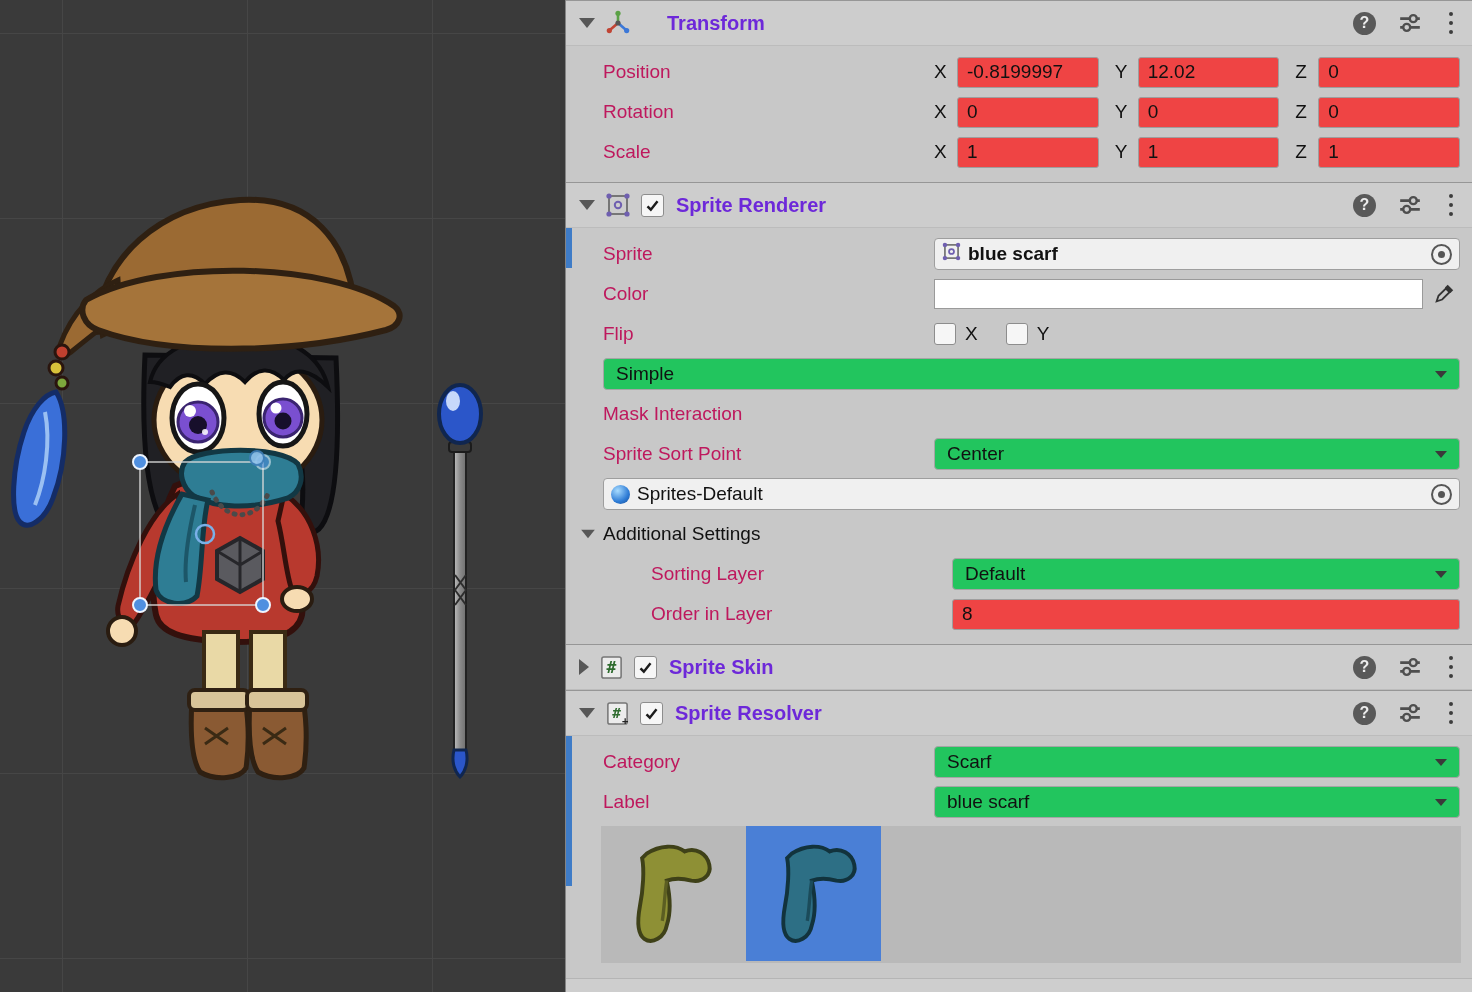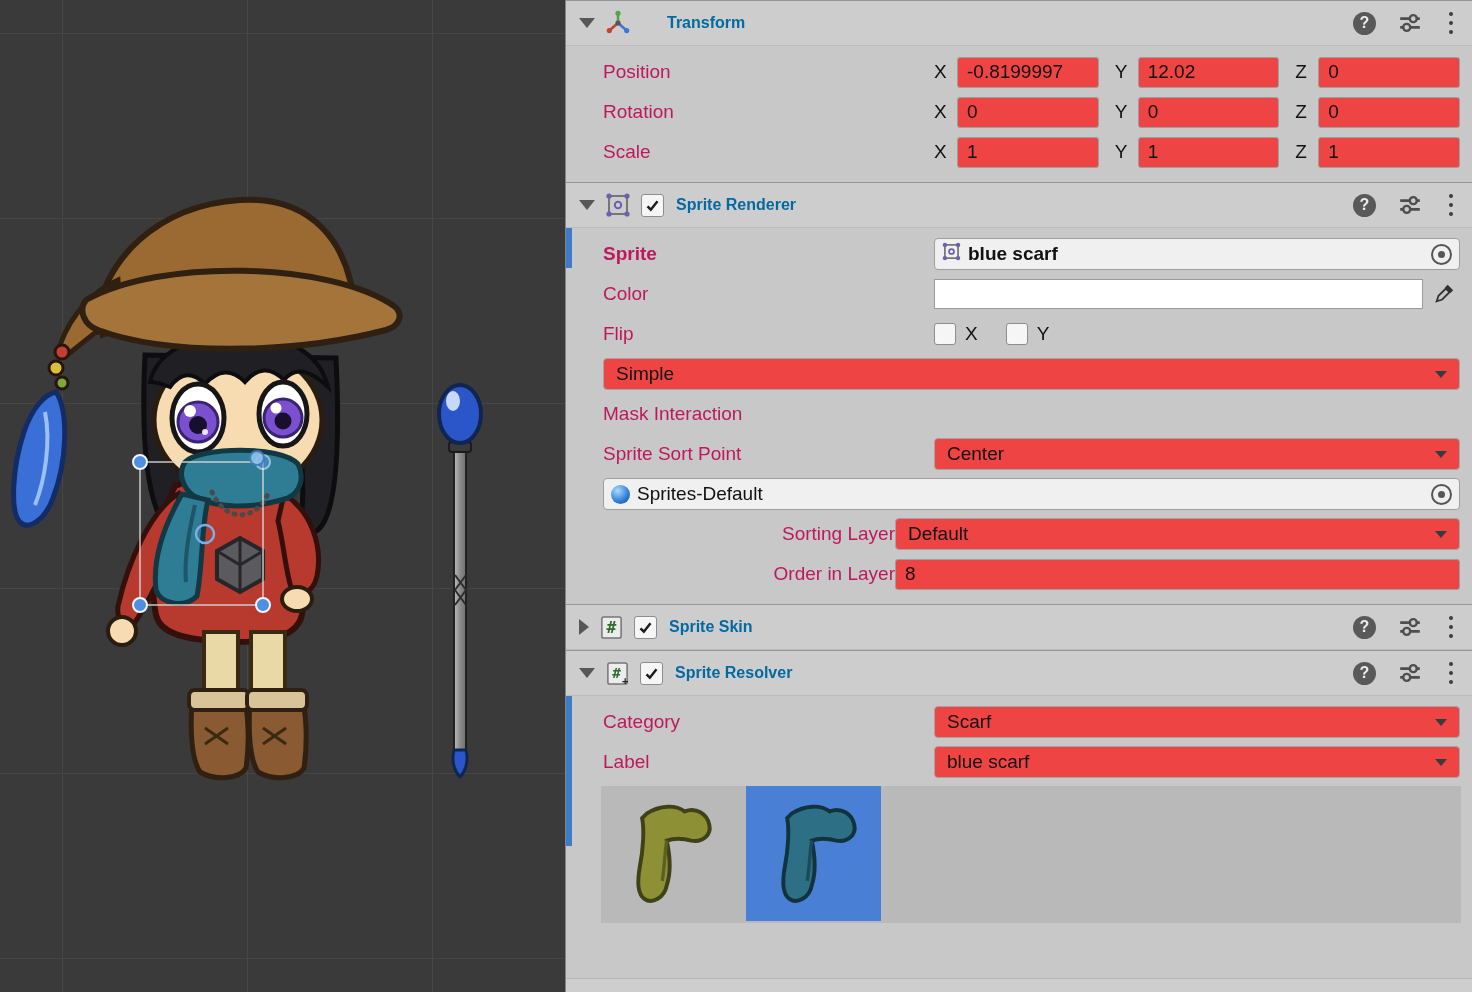--- a/index.html
+++ b/index.html
@@ -11,21 +11,21 @@
     background-image:linear-gradient(to right,#464646 1px,transparent 1px),
                      linear-gradient(to bottom,#464646 1px,transparent 1px);
     background-size:185px 185px;background-position:62px 33px;}
   .scene svg{position:absolute;left:0;top:0;}
 
   
   .inspector{flex:1;background:#c8c8c8;color:#111;font-size:19px;border-left:1px solid #848484;
     display:flex;flex-direction:column;position:relative;overflow:hidden;}
   .comp-header{height:46px;display:flex;align-items:center;background:#cdcdcd;
     border-top:1px solid #969696;border-bottom:1px solid #bcbcbc;padding:0 16px 0 13px;flex-shrink:0;}
-  .title{font-weight:bold;font-size:16px;margin-left:12px;color:#0369a1;}
+  .title{font-weight:bold;font-size:20px;margin-left:12px;color:#6d28d9;}
   .title.lg-gap{margin-left:36px;}
   .spacer{flex:1;}
 
   .fold-down{width:0;height:0;border-left:8px solid transparent;border-right:8px solid transparent;border-top:10px solid #575757;flex-shrink:0;}
   .fold-right{width:0;height:0;border-top:8px solid transparent;border-bottom:8px solid transparent;border-left:10px solid #575757;flex-shrink:0;}
   .comp-icon{margin-left:10px;display:flex;align-items:center;flex-shrink:0;}
 
   .cb{width:23px;height:23px;background:#f6f6f6;border:1px solid #8d8d8d;border-radius:3px;
     display:flex;align-items:center;justify-content:center;flex-shrink:0;}
   .cb.small{width:22px;height:22px;}
@@ -36,33 +36,33 @@
     font-size:16px;display:flex;align-items:center;justify-content:center;margin-left:26px;flex-shrink:0;}
   .help::after{content:"?";}
   .preset{margin-left:22px;display:flex;align-items:center;flex-shrink:0;}
   .kebab{margin-left:24px;display:flex;flex-direction:column;justify-content:center;width:10px;flex-shrink:0;cursor:pointer;}
   .kebab i{display:block;width:4.5px;height:4.5px;border-radius:50%;background:#3d3d3d;margin:2.2px auto;}
 
   .comp-body{position:relative;padding:6px 0 10px 0;}
 
   .row{height:40px;display:flex;align-items:center;padding-right:12px;padding-left:37px;}
   .row .label{width:331px;flex-shrink:0;color:#be185d;}
-  .row .label.bold{font-weight:bold;}
-  .row.indent{padding-left:28px;text-align:right;}
+  .row .label.bold{font-weight:normal;}
+  .row.indent{padding-left:85px;}
   .row.indent .label{width:301px;}
   .row .value{flex:1;display:flex;align-items:center;min-width:0;}
 
   .vec3{display:flex;flex:1;}
   .axis{display:flex;align-items:center;flex:1;}
   .axis + .axis{margin-left:16px;}
   .axis .ax{width:23px;flex-shrink:0;color:#101010;}
 
   .textfield{height:31px;background:#ef4444;border:1px solid #9e9e9e;border-radius:3px;
     padding:0 9px;display:flex;align-items:center;flex:1;min-width:0;overflow:hidden;white-space:nowrap;}
-  .dropdown{height:32px;background:#ef4444;border:1px solid #a5a5a5;border-radius:4px;
+  .dropdown{height:32px;background:#22c55e;border:1px solid #a5a5a5;border-radius:4px;
     padding:0 12px;display:flex;align-items:center;flex:1;}
   .dd-arrow{margin-left:auto;width:0;height:0;border-left:6px solid transparent;border-right:6px solid transparent;border-top:7px solid #3a3a3a;}
   .objfield{height:32px;background:#f0f0f0;border:1px solid #9e9e9e;border-radius:4px;
     padding:0 7px;display:flex;align-items:center;flex:1;gap:7px;}
   .picker{margin-left:auto;width:21px;height:21px;border-radius:50%;border:2.5px solid #565656;
     display:flex;align-items:center;justify-content:center;flex-shrink:0;}
   .picker::after{content:"";width:7px;height:7px;border-radius:50%;background:#565656;}
   .sphere{width:19px;height:19px;border-radius:50%;flex-shrink:0;
     background:radial-gradient(circle at 35% 30%, #a8dcff, #2e7cd6 60%, #17498f);}
   .colorbar{flex:1;height:30px;background:#ffffff;border:1px solid #9a9a9a;}
@@ -384,20 +384,24 @@
       <div class="row">
         <div class="value">
           <div class="objfield">
             <span class="sphere"></span>
             <span>Sprites-Default</span>
             <span class="picker"></span>
           </div>
         </div>
       </div>
 
+      <div class="addset-row">
+        <span class="fold-down"></span>
+        <div class="label bold">Additional Settings</div>
+      </div>
 
       <div class="row indent">
         <div class="label">Sorting Layer</div>
         <div class="value">
           <div class="dropdown">
             <span>Default</span>
             <span class="dd-arrow"></span>
           </div>
         </div>
       </div>

